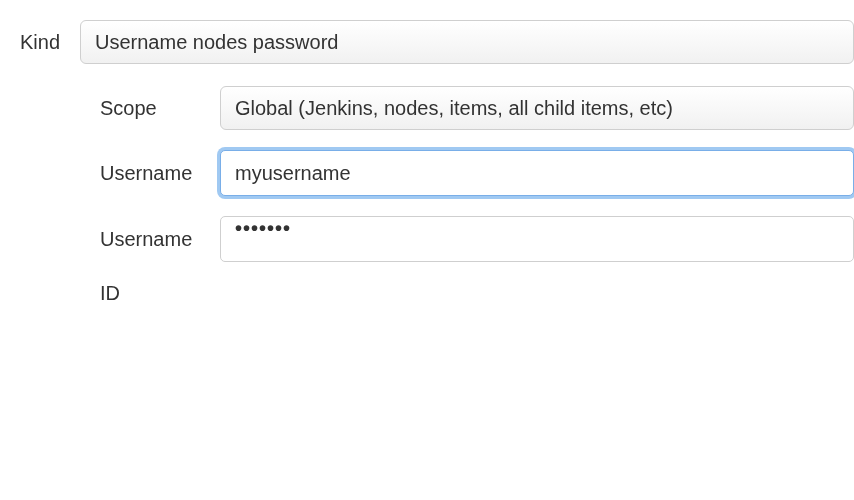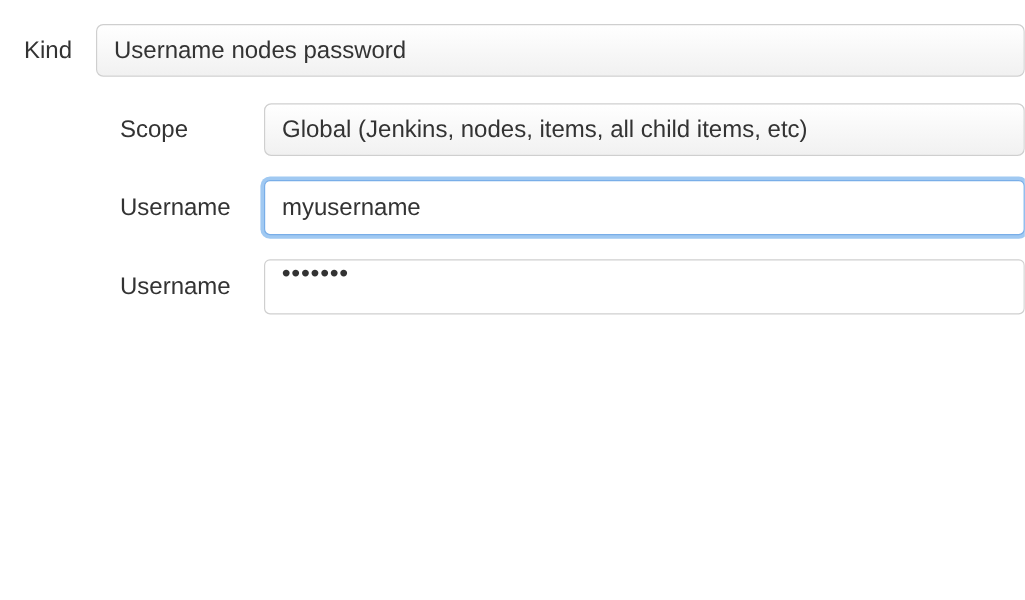--- a/index.html
+++ b/index.html
@@ -108,19 +108,20 @@
     </div>
 
     <div class="row">
       <div class="label inner">Username</div>
       <div class="control">
         <div class="input dots">•••••••</div>
       </div>
     </div>
 
     <div class="row">
+      <div class="label inner">ID</div>
     </div>
 
     <div class="row">
     </div>
 
   </div>
 </div>
 
 </body></html>

